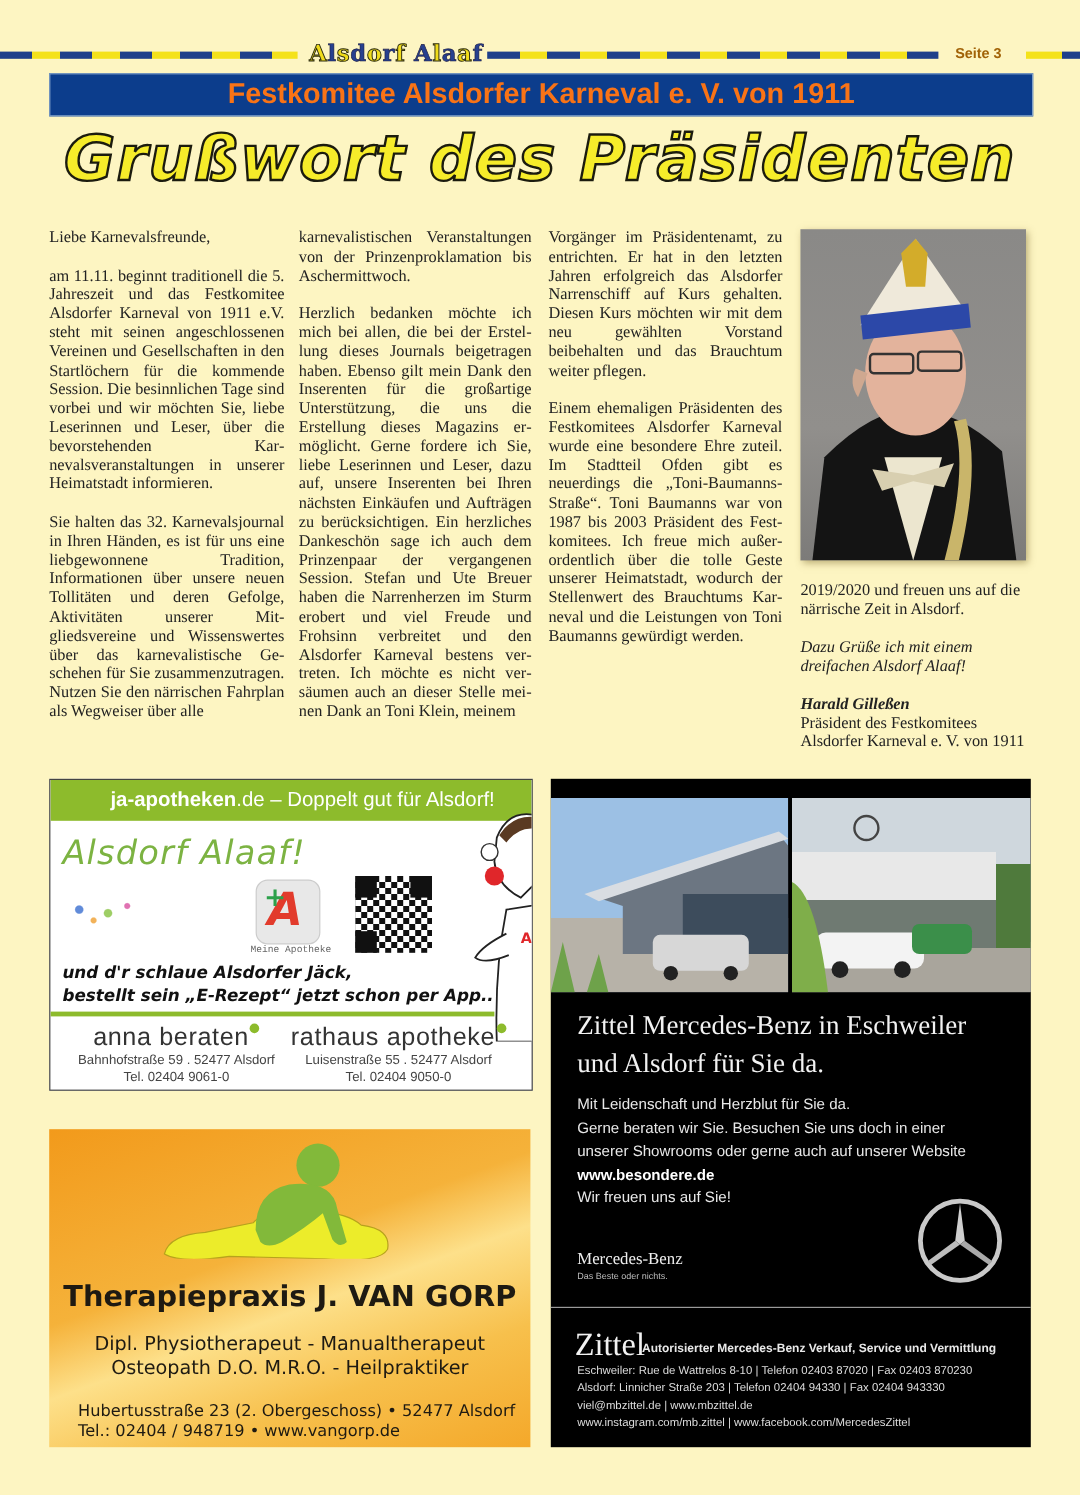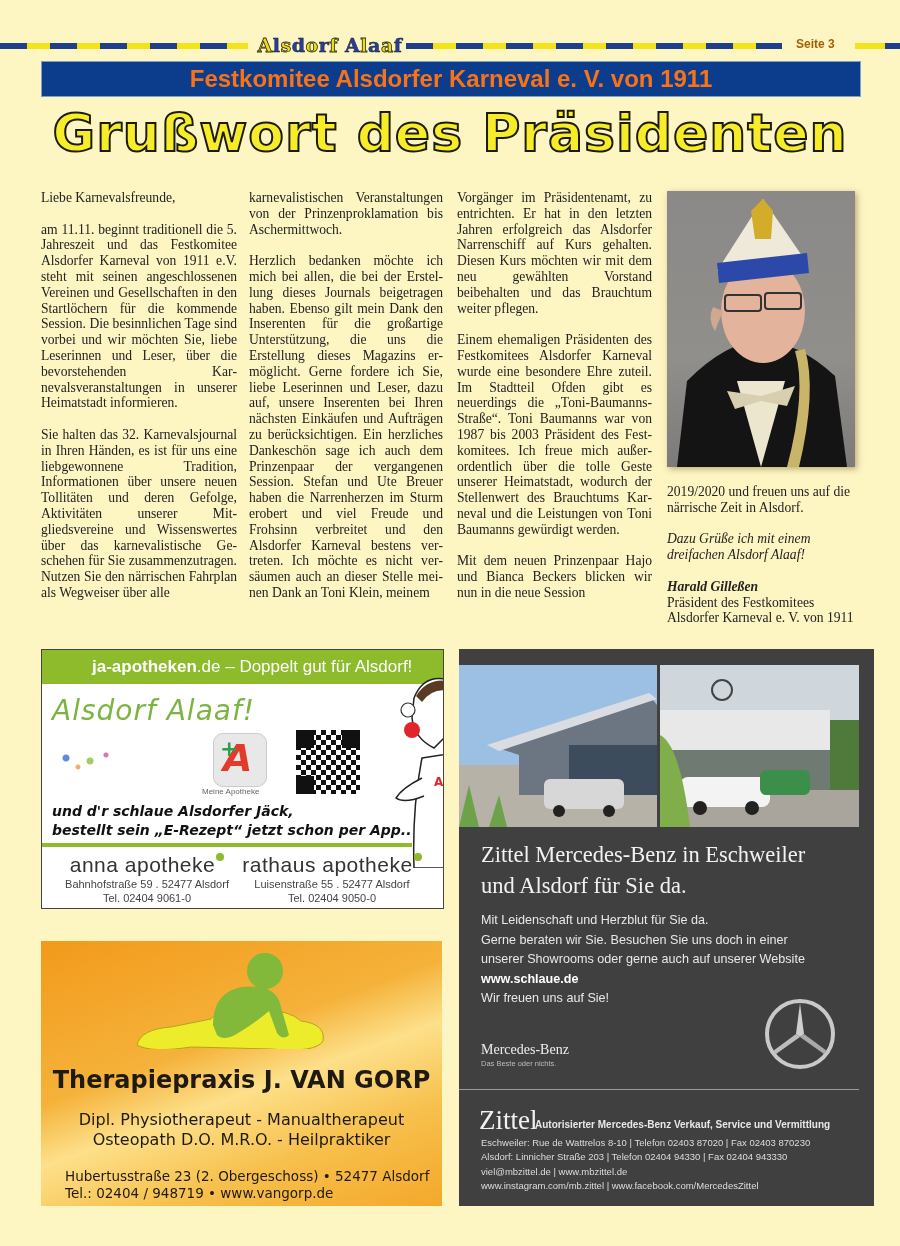--- a/index.html
+++ b/index.html
@@ -18,21 +18,21 @@
   .brand .y { color:#f0dc1a; -webkit-text-stroke:0.8px #2c2c12; }
   .brand .b { color:#27408f; -webkit-text-stroke:0.5px #1a1a40; }
   .page-no { position:absolute; top:37px; left:796px; font-family:"Liberation Sans", sans-serif; font-weight:bold; font-size:12px; color:#a16207; }
 
   .org-bar { position:absolute; left:41px; top:61px; width:818px; height:34px; background:#0c3d8c;
     color:#f97316; font-family:"Liberation Sans", sans-serif; font-weight:bold; font-size:24px;
     text-align:center; line-height:34px; border:1px solid #7fa0c8; }
 
   .headline { position:absolute; top:103px; left:0; width:900px; text-align:center;
     font-family:"DejaVu Sans", sans-serif; font-weight:bold; font-size:52px; letter-spacing:1px;
-    color:#f6ec2a; -webkit-text-stroke:2px #1b1b0e; }
+    color:#f6ec2a; -webkit-text-stroke:2px #1b1b0e; font-style:italic; }
 
   .col { position:absolute; top:190px; font-size:13.6px; line-height:15.8px; text-align:justify; hyphens:manual; }
   .col p { margin:0 0 15.8px 0; }
   .col1 { left:41px; width:196px; }
   .col2 { left:249px; width:194px; }
   .col3 { left:457px; width:195px; }
   .col4 { left:667px; top:484px; width:200px; text-align:left; }
   .col4 .it { font-style:italic; }
   .col4 .bi { font-style:italic; font-weight:bold; }
 
@@ -48,39 +48,39 @@
   .ph-alaaf { position:absolute; left:10px; top:44px; font-family:"DejaVu Sans", sans-serif; font-style:italic; color:#7cb342; font-size:28px; letter-spacing:1px; }
   .ph-script { position:absolute; left:10px; top:152px; font-family:"DejaVu Sans", sans-serif; font-style:italic; font-weight:bold; font-size:14px; line-height:19px; color:#111; }
   .ph-line { position:absolute; left:0; top:193px; width:370px; height:4px; background:#8dbb2c; }
   .ph-store { position:absolute; top:203px; text-align:center; font-family:"Liberation Sans", sans-serif; }
   .ph-store .name { font-size:21px; color:#333; letter-spacing:0.5px; }
   .ph-store .addr { font-size:11px; color:#444; line-height:14px; }
   .ph-dot { display:inline-block; width:8px; height:8px; background:#8dbb2c; border-radius:50%; vertical-align:top; margin-left:1px; }
   .app-icon { position:absolute; left:171px; top:83px; width:52px; height:52px; background:#e8e8e8; border-radius:10px; border:1px solid #ccc; }
   .app-icon .A { position:absolute; left:9px; top:2px; font-family:"DejaVu Sans", sans-serif; font-weight:bold; font-style:italic; font-size:38px; color:#e23b2c; }
   .app-icon .plus { position:absolute; left:6px; top:2px; color:#2ca14b; font-weight:bold; font-size:22px; font-family:"DejaVu Sans", sans-serif; }
-  .app-label { position:absolute; left:160px; top:137px; width:74px; text-align:left; font-family:Liberation Sans, sans-serif; font-size:8px; color:#666; }
+  .app-label { position:absolute; left:160px; top:137px; width:74px; text-align:right; font-family:Liberation Mono, monospace; font-size:8px; color:#666; }
   .qr { position:absolute; left:254px; top:80px; width:64px; height:64px; background:
       linear-gradient(#111,#111) 0 0/18px 18px no-repeat,
       linear-gradient(#111,#111) 46px 0/18px 18px no-repeat,
       linear-gradient(#111,#111) 0 46px/18px 18px no-repeat,
       repeating-conic-gradient(#111 0 25%, #fff 0 50%) 0 0/10px 10px; }
   .confetti { position:absolute; left:8px; top:96px; width:80px; height:30px;
     background:radial-gradient(circle at 20% 40%, #3a6fd0 0 3px, transparent 4px), radial-gradient(circle at 50% 50%, #86c23f 0 3px, transparent 4px), radial-gradient(circle at 70% 30%, #d94fa0 0 2px, transparent 3px), radial-gradient(circle at 35% 70%, #f0a030 0 2px, transparent 3px); opacity:0.8; }
   .clown { position:absolute; left:352px; top:18px; width:60px; height:200px; }
 
   
   .ad-ther { position:absolute; left:41px; top:941px; width:401px; height:265px;
     background:linear-gradient(160deg, #f29a1b 0%, #f5b23a 40%, #fde08a 55%, #f7c04c 75%, #f4a82a 100%); overflow:hidden; }
   .ther-title { position:absolute; left:0; width:401px; top:125px; text-align:center; font-family:"DejaVu Sans", sans-serif; font-weight:bold; font-size:24px; color:#1e1a12; }
   .ther-sub { position:absolute; left:0; width:401px; top:169px; text-align:center; font-family:"DejaVu Sans", sans-serif; font-size:16px; line-height:20px; color:#1e1a12; }
   .ther-addr { position:absolute; left:0; width:401px; top:227px; text-align:left; font-family:"DejaVu Sans", sans-serif; font-size:13.5px; line-height:17px; color:#1e1a12;padding-left:24px; }
 
   
-  .ad-mb { position:absolute; left:459px; top:649px; width:400px; height:557px; background:#404040; overflow:hidden;padding-left:15px; }
+  .ad-mb { position:absolute; left:459px; top:649px; width:400px; height:557px; background:#000000; overflow:hidden; }
   .mb-photos { position:absolute; left:0; top:16px; width:400px; height:162px; }
   .mb-photo { position:absolute; top:0; height:162px; overflow:hidden; }
   .mb-title { position:absolute; left:22px; top:190px; font-family:"Liberation Serif", serif; font-size:22.5px; line-height:31px; color:#f2f2f2; }
   .mb-body { position:absolute; left:22px; top:262px; font-family:"Liberation Sans", sans-serif; font-size:12.6px; line-height:19.5px; color:#e8e8e8; }
   .mb-body .url { font-weight:bold; color:#fff; }
   .mb-brand { position:absolute; left:22px; top:393px; font-family:"Liberation Serif", serif; font-size:14px; color:#eee; }
   .mb-slogan { position:absolute; left:22px; top:410px; font-family:"Liberation Sans", sans-serif; font-size:7.5px; color:#bbb; }
   .mb-star { position:absolute; left:304px; top:348px; width:74px; height:74px; }
   .mb-sep { position:absolute; left:0; top:440px; width:400px; height:1px; background:#9a9a9a; }
   .mb-zittel { position:absolute; left:20px; top:456px; font-family:"Liberation Serif", serif; font-size:27px; color:#f2f2f2; }
@@ -104,21 +104,20 @@
   <p>am 11.11. beginnt traditionell die 5. Jahreszeit und das Festkomitee Alsdorfer Karneval von 1911 e.V. steht mit seinen angeschlossenen Vereinen und Gesellschaften in den Startlöchern für die kom­mende Session. Die besinnlichen Tage sind vorbei und wir möch­ten Sie, liebe Leserinnen und Le­ser, über die bevorstehenden Kar­nevalsveranstaltungen in unserer Heimatstadt informieren.</p>
   <p>Sie halten das 32. Karnevalsjour­nal in Ihren Händen, es ist für uns eine liebgewonnene Traditi­on, Informationen über unsere neuen Tollitäten und deren Ge­folge, Aktivitäten unserer Mit­gliedsvereine und Wissenswertes über das karnevalistische Ge­schehen für Sie zusammenzutra­gen. Nutzen Sie den närrischen Fahrplan als Wegweiser über alle</p>
 </div>
 <div class="col col2">
   <p>karnevalistischen Veranstaltun­gen von der Prinzenproklamati­on bis Aschermittwoch.</p>
   <p>Herzlich bedanken möchte ich mich bei allen, die bei der Erstel­lung dieses Journals beigetragen haben. Ebenso gilt mein Dank den Inserenten für die großar­tige Unterstützung, die uns die Erstellung dieses Magazins er­möglicht. Gerne fordere ich Sie, liebe Leserinnen und Leser, dazu auf, unsere Inserenten bei Ihren nächsten Einkäufen und Auf­trägen zu berücksichtigen. Ein herzliches Dankeschön sage ich auch dem Prinzenpaar der ver­gangenen Session. Stefan und Ute Breuer haben die Narrenherzen im Sturm erobert und viel Freude und Frohsinn verbreitet und den Alsdorfer Karneval bestens ver­treten. Ich möchte es nicht ver­säumen auch an dieser Stelle mei­nen Dank an Toni Klein, meinem</p>
 </div>
 <div class="col col3">
   <p>Vorgänger im Präsidentenamt, zu entrichten. Er hat in den letzten Jahren erfolgreich das Alsdorfer Narrenschiff auf Kurs gehalten. Diesen Kurs möchten wir mit dem neu gewählten Vorstand beibehalten und das Brauchtum weiter pflegen.</p>
   <p>Einem ehemaligen Präsidenten des Festkomitees Alsdorfer Kar­neval wurde eine besondere Ehre zuteil. Im Stadtteil Ofden gibt es neuerdings die „Toni-Baumanns-Straße“. Toni Baumanns war von 1987 bis 2003 Präsident des Fest­komitees. Ich freue mich außer­ordentlich über die tolle Geste unserer Heimatstadt, wodurch der Stellenwert des Brauchtums Kar­neval und die Leistungen von Toni Baumanns gewürdigt werden.</p>
-  <p>Mit dem neuen Prinzenpaar Hajo und Bianca Beckers bli­cken wir nun in die neue Session</p>
 </div>
 
 <div class="portrait" title="Portrait photo of Harald Gilleßen in carnival cap">
   <svg width="188" height="276" viewBox="0 0 188 276">
     <path d="M10 276 L20 190 Q60 150 94 150 Q130 150 168 185 L180 276 Z" fill="#141414"></path>
     <path d="M70 190 L94 276 L118 190 Z" fill="#ece6cf"></path>
     <path d="M60 200 L94 205 L128 195 L120 215 L94 210 L68 218 Z" fill="#d8cfb0"></path>
     <path d="M128 160 Q140 200 120 276 L132 276 Q150 200 138 158 Z" fill="#c9b56a"></path>
     <ellipse cx="96" cy="120" rx="42" ry="52" fill="#e3b39c"></ellipse>
     <rect x="58" y="104" width="36" height="16" rx="3" fill="none" stroke="#333" stroke-width="2"></rect>
@@ -155,21 +154,21 @@
     <path d="M22 28 Q35 8 58 14 L58 24 Q40 18 28 34 Z" fill="#5a3a22"></path>
     <circle cx="14" cy="42" r="7" fill="#fff" stroke="#333" stroke-width="1.2"></circle>
     <circle cx="18" cy="62" r="8" fill="#e0262a"></circle>
     <path d="M28 90 L60 85 L60 200 L20 200 Q18 140 28 90 Z" fill="#fff" stroke="#222" stroke-width="1.5"></path>
     <path d="M28 110 Q8 120 2 130 Q10 136 30 128" fill="#fff" stroke="#222" stroke-width="1.5"></path>
     <text x="40" y="118" font-size="12" fill="#e0262a" font-weight="bold" font-family="DejaVu Sans, sans-serif">A</text>
   </svg>
   <div class="ph-script"><span>und d'r schlaue Alsdorfer Jäck,</span><br><span>bestellt sein „E-Rezept“ jetzt schon per App..</span></div>
   <div class="ph-line"></div>
   <div class="ph-store" style="left:20px;width:170px;">
-    <div class="name"><span>anna apotheke</span><span class="ph-dot"></span></div>
+    <div class="name"><span>anna beraten</span><span class="ph-dot"></span></div>
     <div class="addr">Bahnhofstraße 59 . 52477 Alsdorf</div>
     <div class="addr">Tel. 02404 9061-0</div>
   </div>
   <div class="ph-store" style="left:200px;width:180px;">
     <div class="name"><span>rathaus apotheke</span><span class="ph-dot"></span></div>
     <div class="addr">Luisenstraße 55 . 52477 Alsdorf</div>
     <div class="addr">Tel. 02404 9050-0</div>
   </div>
 </div>
 
@@ -213,21 +212,21 @@
         <rect x="100" y="105" width="50" height="25" rx="6" fill="#3b8f4a"></rect>
         <path d="M0 162 L0 70 Q20 80 30 162 Z" fill="#7fae4a"></path>
       </svg>
     </div>
   </div>
   <div class="mb-title"><span>Zittel Mercedes-Benz in Eschweiler</span><br><span>und Alsdorf für Sie da.</span></div>
   <div class="mb-body">
     <span>Mit Leidenschaft und Herzblut für Sie da.</span><br>
     <span>Gerne beraten wir Sie. Besuchen Sie uns doch in einer</span><br>
     <span>unserer Showrooms oder gerne auch auf unserer Website</span><br>
-    <span class="url">www.schlaue.de</span><br>
+    <span class="url">www.besondere.de</span><br>
     <span>Wir freuen uns auf Sie!</span>
   </div>
   <div class="mb-brand">Mercedes-Benz</div>
   <div class="mb-slogan">Das Beste oder nichts.</div>
   <svg class="mb-star" viewBox="0 0 74 74">
     <circle cx="37" cy="37" r="33" fill="none" stroke="#c9c9c9" stroke-width="4"></circle>
     <path d="M37 6 L41 37 L37 40 L33 37 Z" fill="#cfcfcf"></path>
     <path d="M37 40 L41 37 L64 54 L61 57 Z" fill="#a9a9a9"></path>
     <path d="M37 40 L33 37 L10 54 L13 57 Z" fill="#bdbdbd"></path>
   </svg>

